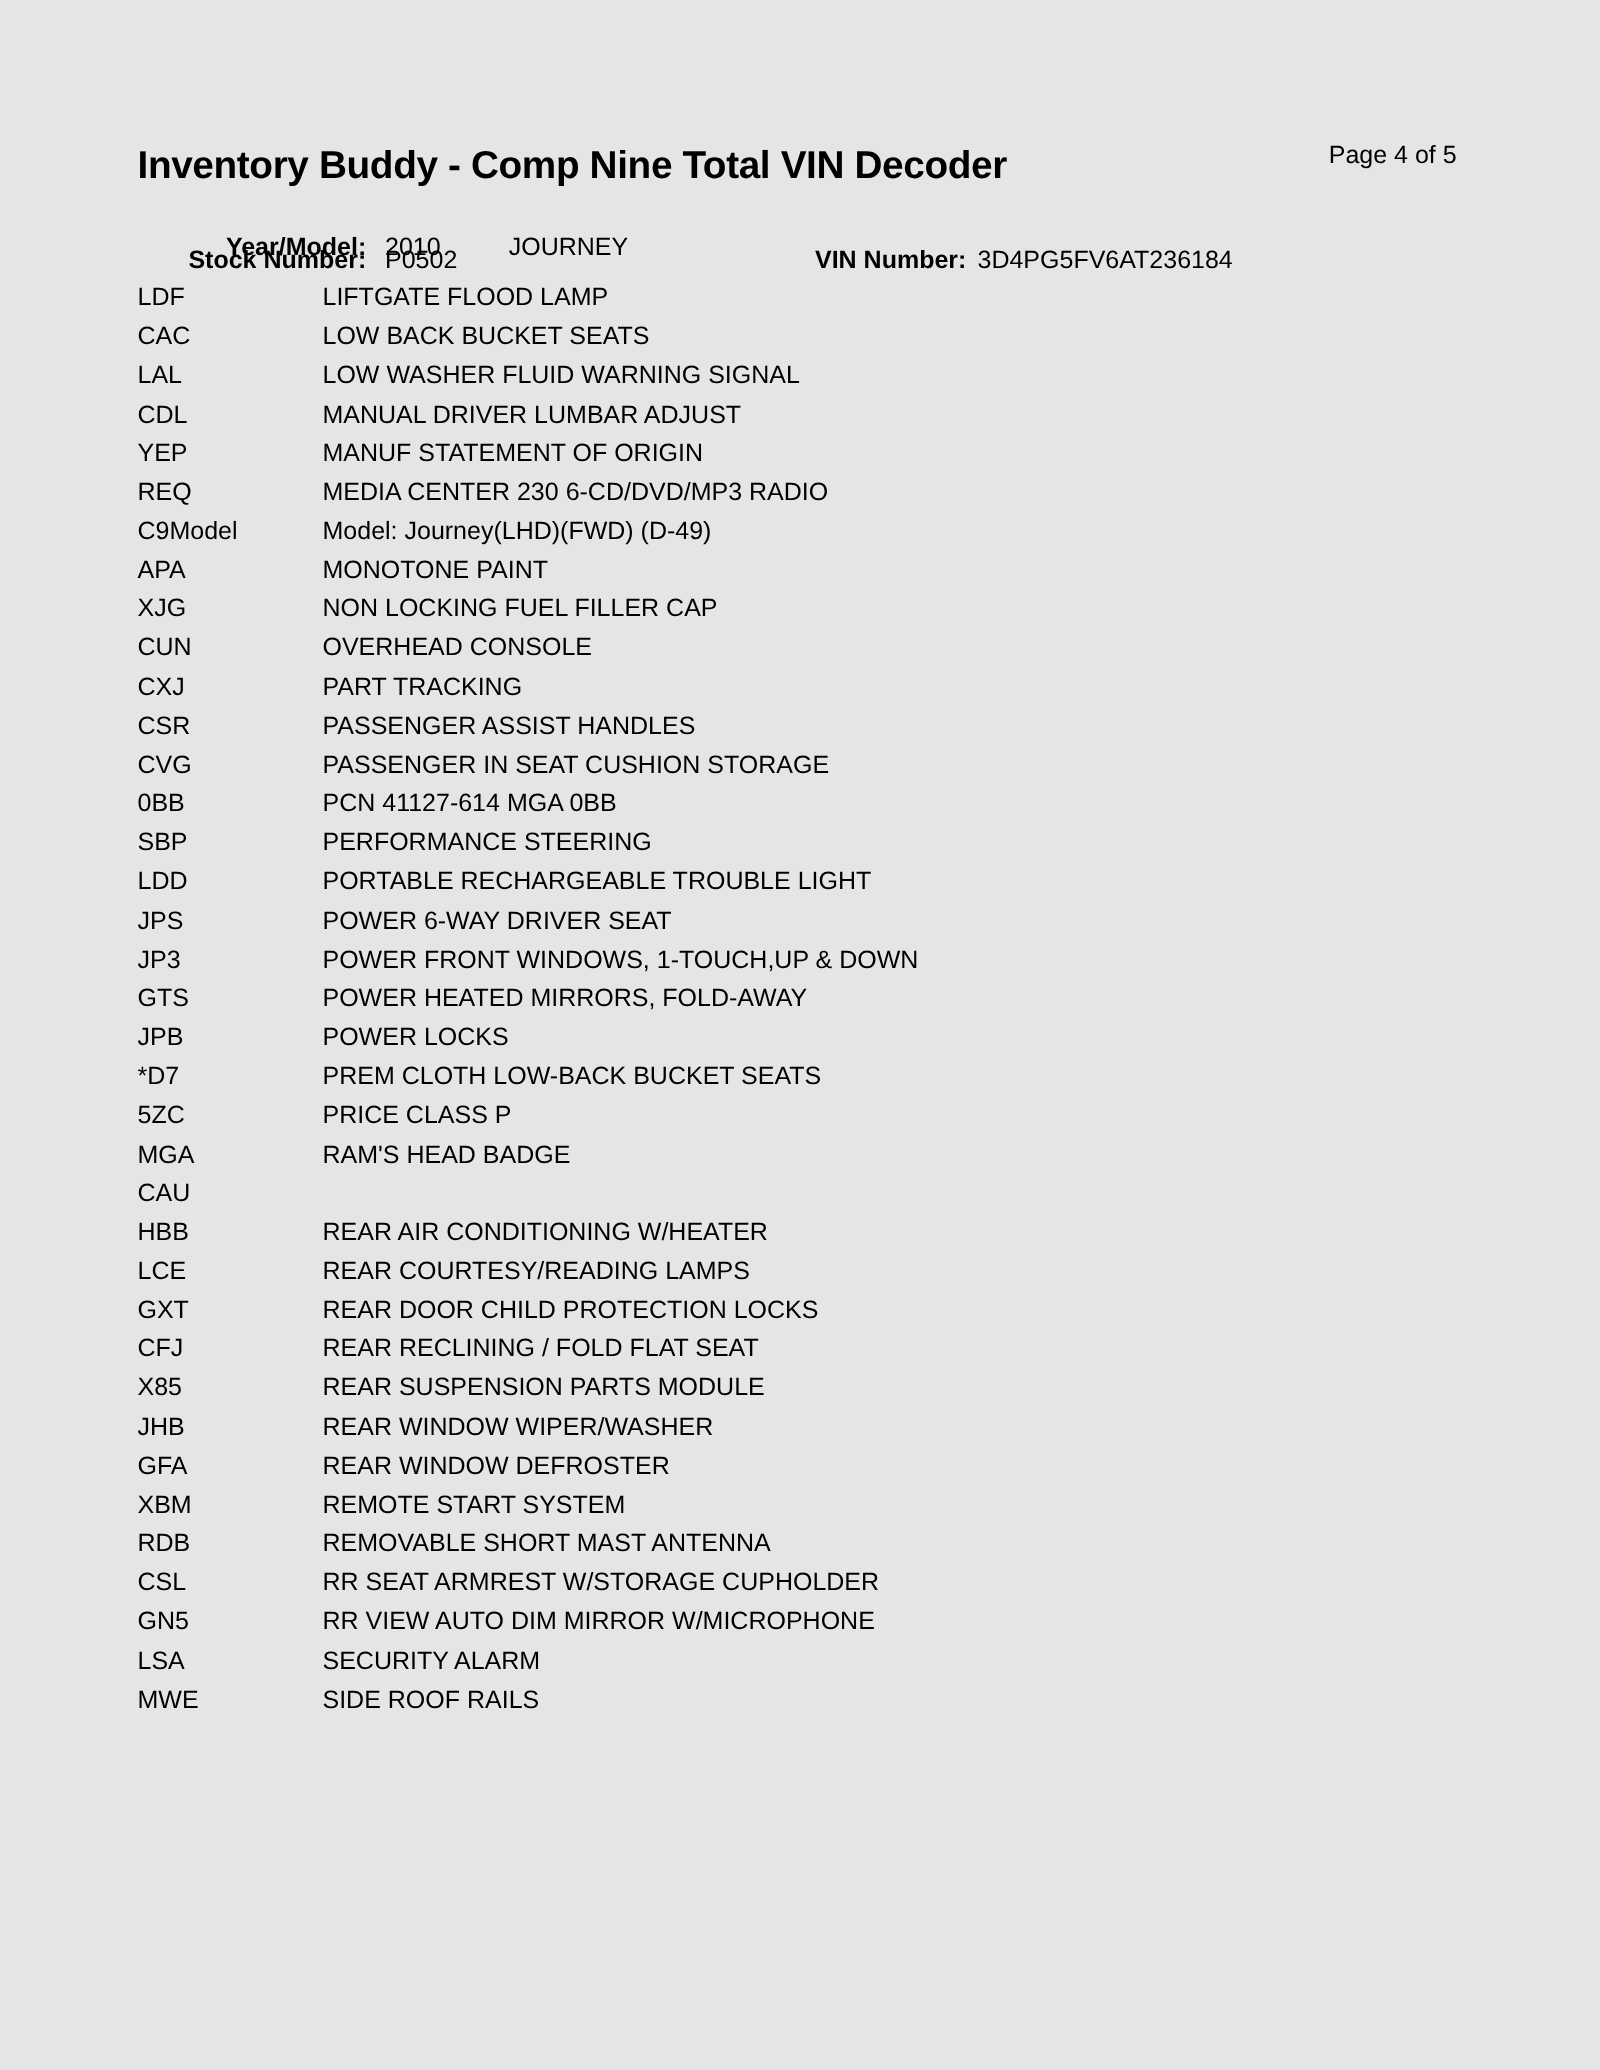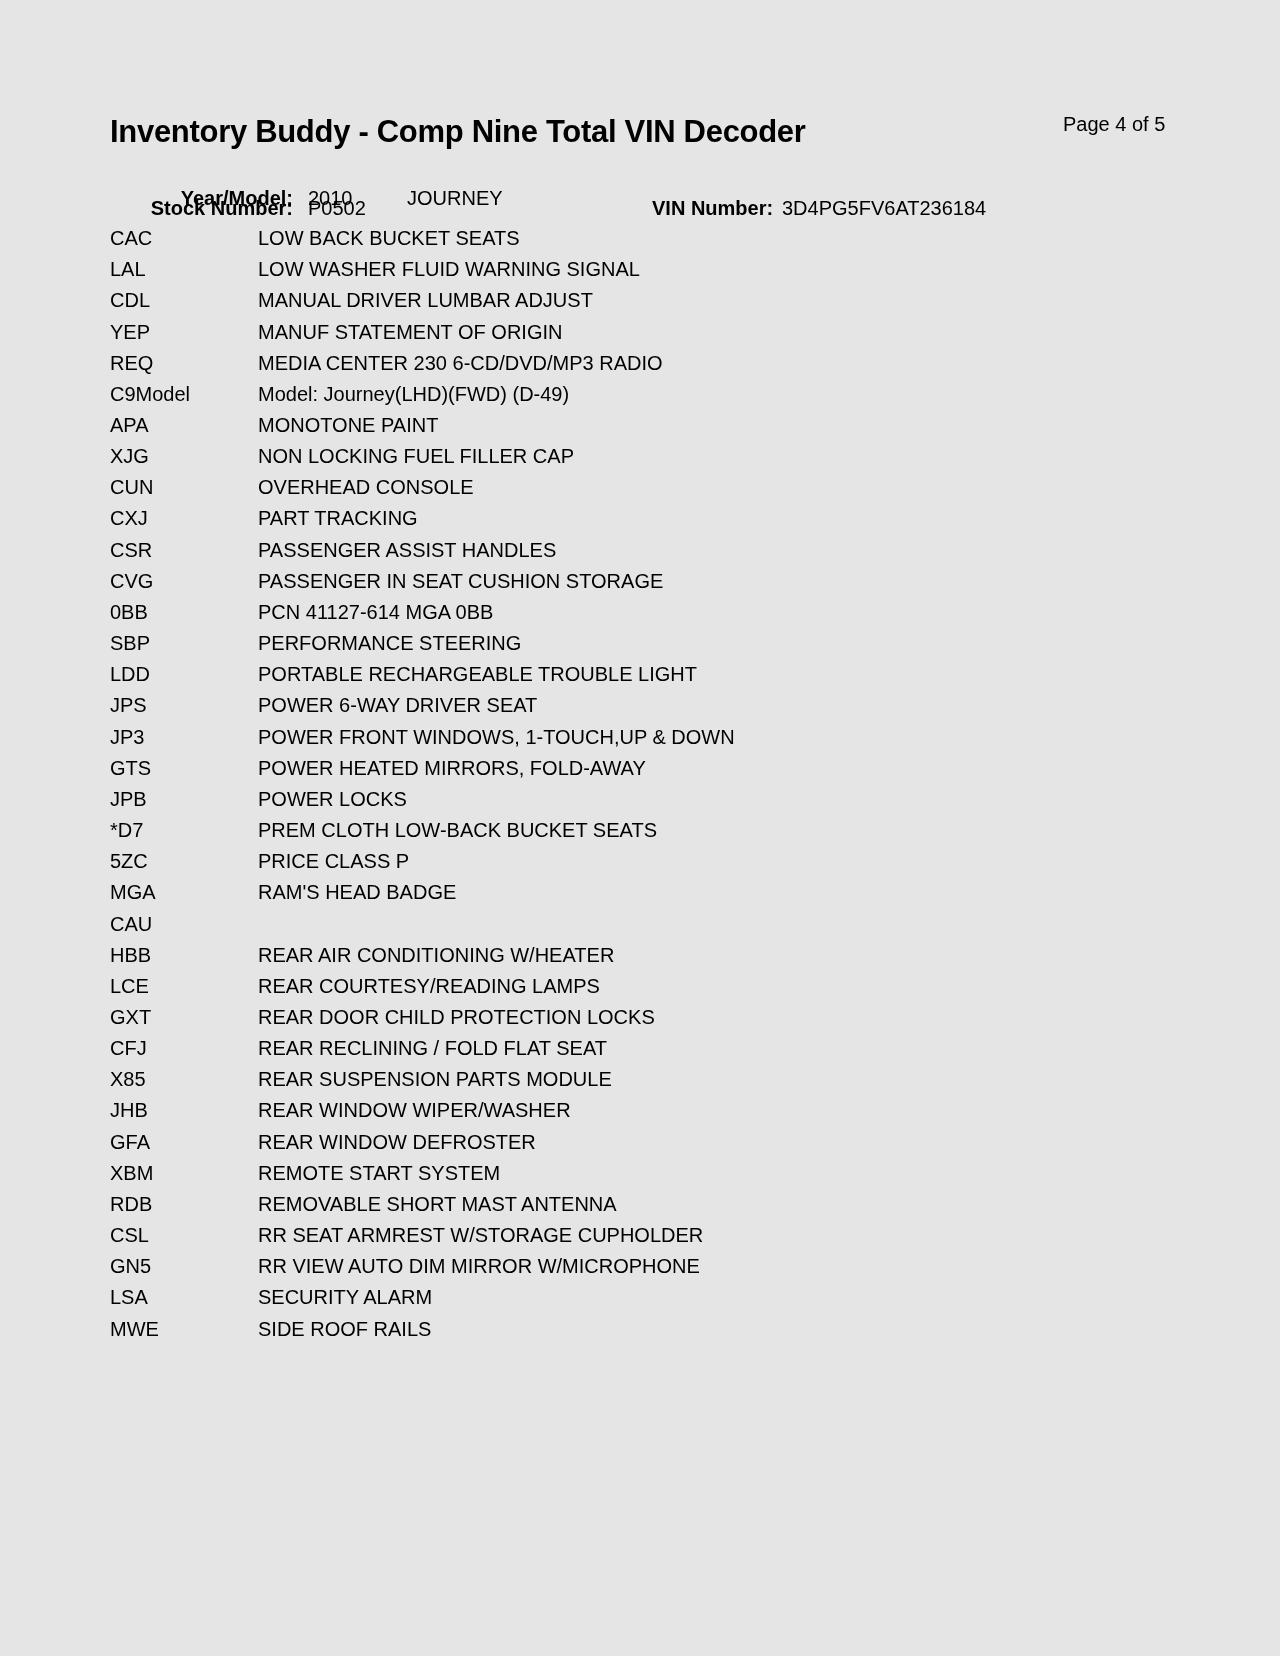--- a/index.html
+++ b/index.html
@@ -87,20 +87,24 @@
 
   <div class="meta-label row1 pos-vin-label">VIN Number:</div>
   <div class="meta-value row1 pos-vin-value">3D4PG5FV6AT236184</div>
 
   <div class="meta-label ra row2">Year/Model:</div>
   <div class="meta-value row2 pos-year-value">2010</div>
   <div class="meta-value row2 pos-model-value">JOURNEY</div>
 
   <div class="options-list">
       <div class="option-row">
+        <span class="code">LDF</span>
+        <span class="desc">LIFTGATE FLOOD LAMP</span>
+      </div>
+      <div class="option-row">
         <span class="code">CAC</span>
         <span class="desc">LOW BACK BUCKET SEATS</span>
       </div>
       <div class="option-row">
         <span class="code">LAL</span>
         <span class="desc">LOW WASHER FLUID WARNING SIGNAL</span>
       </div>
       <div class="option-row">
         <span class="code">CDL</span>
         <span class="desc">MANUAL DRIVER LUMBAR ADJUST</span>

